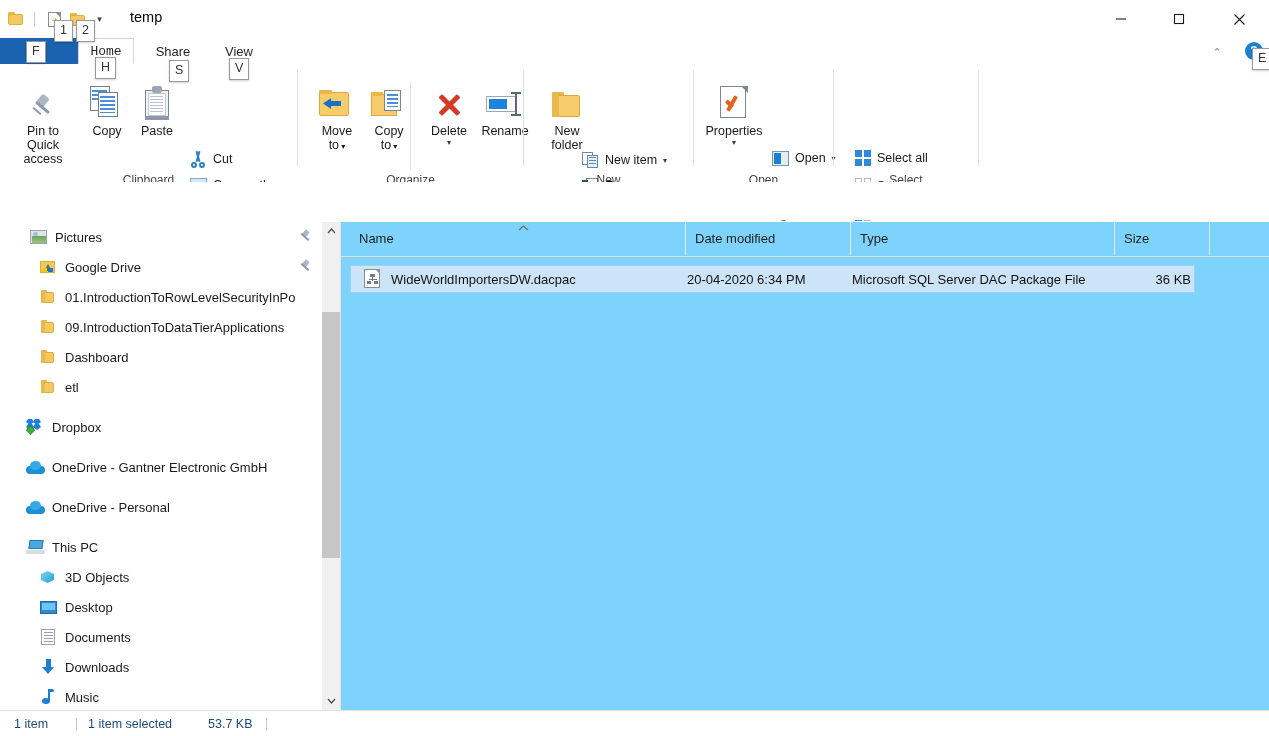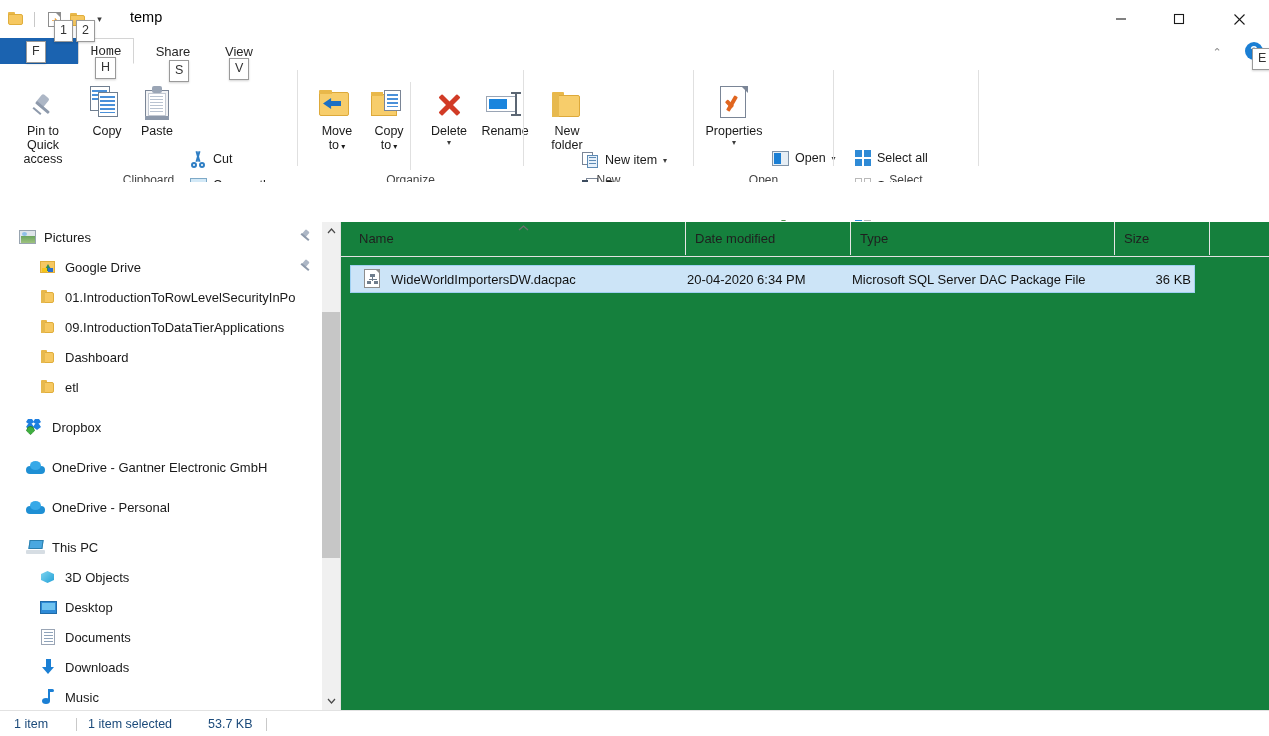--- a/index.html
+++ b/index.html
@@ -238,21 +238,21 @@
   .ic-music:after{content:"";position:absolute;left:1px;top:9px;width:8px;height:6px;background:#1b7fd4;border-radius:50%;}
   .ic-music .fl{position:absolute;left:8px;top:0;width:5px;height:3px;background:#1b7fd4;border-radius:0 2px 2px 0;}
 
   .npscroll{position:absolute;left:322px;top:222px;width:18px;height:488px;background:#f0f0f0;}
   .npscroll .arrw{position:absolute;left:0;width:18px;height:18px;display:flex;align-items:center;justify-content:center;color:#5a5a5a;font-size:9px;}
   .npscroll .arrw.up{top:0;} .npscroll .arrw.dn{bottom:0;}
   .npscroll .thumb{position:absolute;left:0;top:90px;width:18px;height:246px;background:#c6c6c6;}
   .np-divider{position:absolute;left:340px;top:222px;width:1px;height:488px;background:#e2e2e2;}
 
   
-  .filelist{position:absolute;left:341px;top:222px;width:928px;height:488px;background:#15803d;}
+  .filelist{position:absolute;left:341px;top:222px;width:928px;height:488px;background:#7dd3fc;}
   .colhead{position:absolute;left:0;top:0;width:928px;height:34px;border-bottom:1px solid #e2e2e2;}
   .colhead .ch{position:absolute;top:0;height:33px;display:flex;align-items:center;font-size:13px;color:#1f1f1f;border-right:1px solid #e6e6e6;box-sizing:border-box;padding-left:9px;}
   .sortmark{position:absolute;top:1px;width:14px;height:9px;display:flex;align-items:center;justify-content:center;color:#7a7a7a;font-size:9px;}
 
   .frow{position:absolute;left:9px;top:43px;width:845px;height:28px;background:#cce4f7;border:1px solid #9fd0f2;box-sizing:border-box;display:flex;align-items:center;}
   .frow .fic{width:18px;height:20px;margin-left:13px;margin-right:9px;position:relative;flex:0 0 18px;}
   .dacico{position:absolute;left:0;top:0;width:16px;height:19px;background:#ffffff;border:1px solid #8d8d8d;box-sizing:border-box;}
   .dacico:before{content:"";position:absolute;right:-1px;top:-1px;border-width:0 5px 5px 0;border-style:solid;border-color:transparent #8d8d8d transparent transparent;}
   .dacico .g{position:absolute;left:2px;top:4px;width:11px;height:11px;}
   .dacico .g i{position:absolute;background:#6e7d8c;}
@@ -611,21 +611,21 @@
       <span class="mag">
         <svg width="15" height="15" viewBox="0 0 15 15">
             <circle cx="6" cy="6" r="4.3" stroke="#3a3a3a" stroke-width="1.2" fill="none"></circle>
             <line x1="9.2" y1="9.2" x2="13.5" y2="13.5" stroke="#3a3a3a" stroke-width="1.2"></line>
           </svg>
       </span>
     </div>
   </div>
 
   <div class="navpane">
-    <div class="nrow" style="padding-left:17px;">
+    <div class="nrow" style="padding-left:28px;">
       <span class="nic">
           <span class="ic-pictures"></span>
         </span>
       <span>Pictures</span>
       <span class="pinmark"><span class="pinsm"></span></span>
     </div>
     <div class="nrow" style="padding-left:38px;">
       <span class="nic">
           <span class="ic-gdrive">
             <i class="fb"></i>

